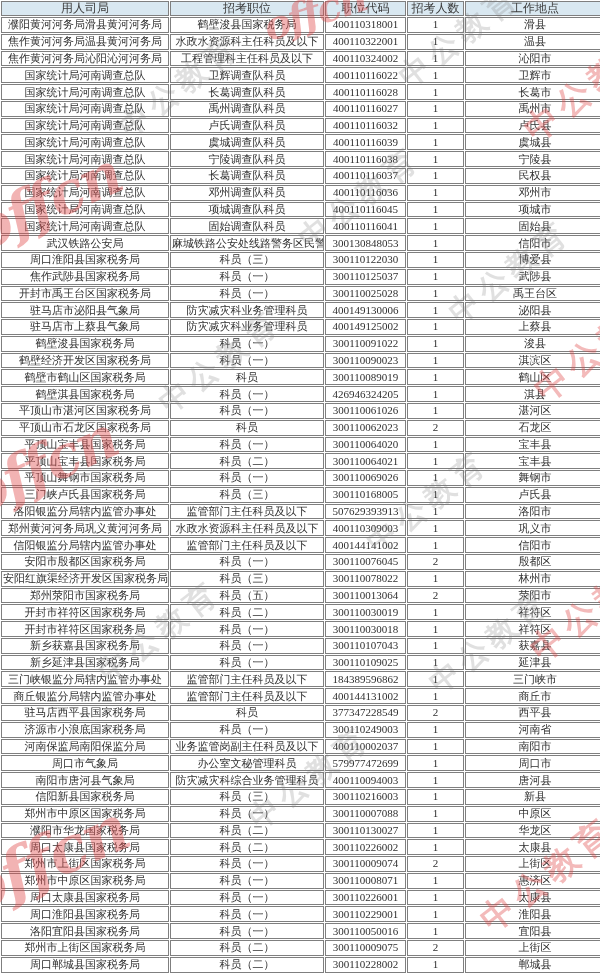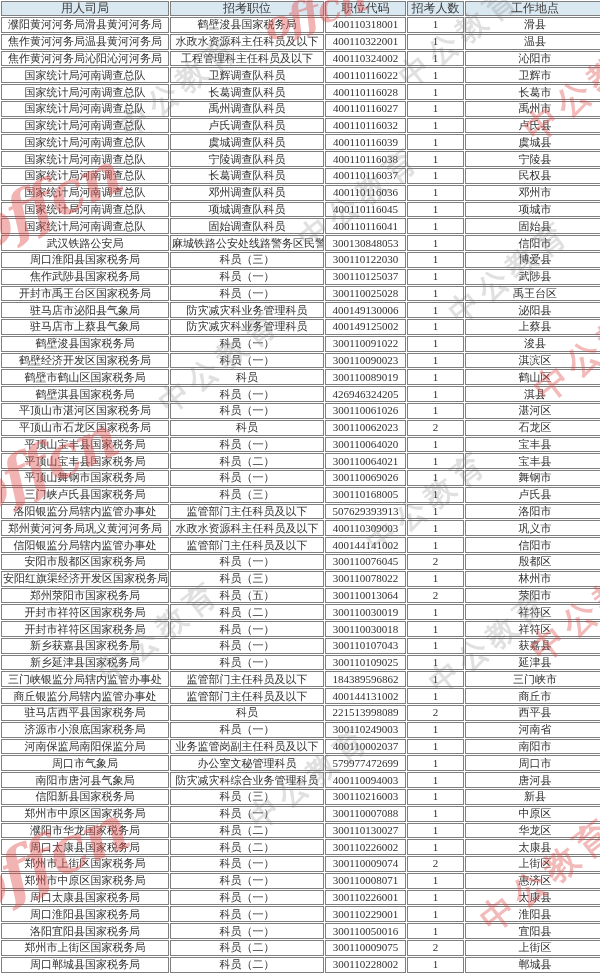--- a/index.html
+++ b/index.html
@@ -380,21 +380,21 @@
         <tr>
           <td>商丘银监分局辖内监管办事处</td>
           <td>监管部门主任科员及以下</td>
           <td>400144131002</td>
           <td>1</td>
           <td>商丘市</td>
         </tr>
         <tr>
           <td>驻马店西平县国家税务局</td>
           <td>科员</td>
-          <td>221513998089</td>
+          <td>377347228549</td>
           <td>2</td>
           <td>西平县</td>
         </tr>
         <tr>
           <td>济源市小浪底国家税务局</td>
           <td>科员（一）</td>
           <td>300110249003</td>
           <td>1</td>
           <td>河南省</td>
         </tr>

